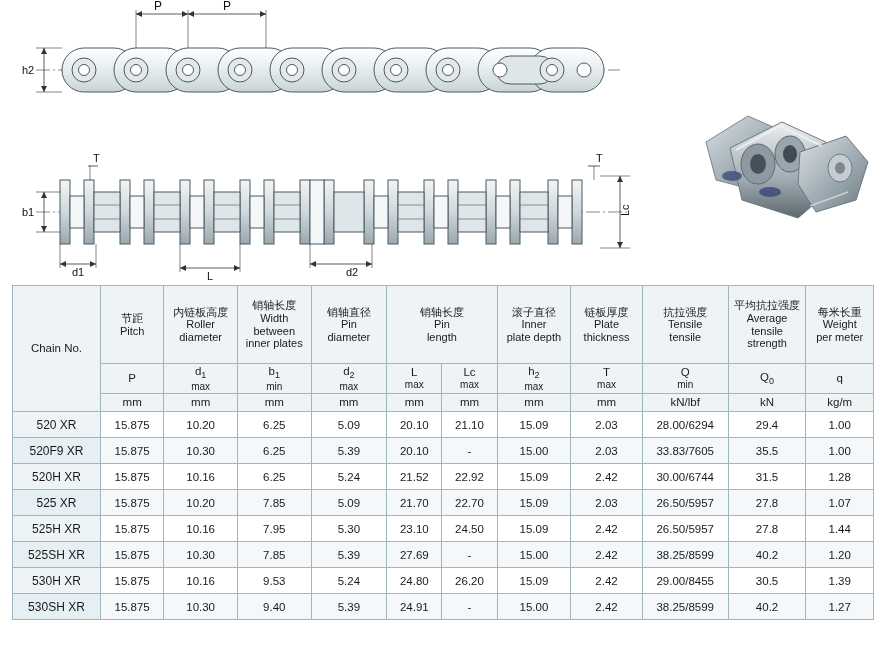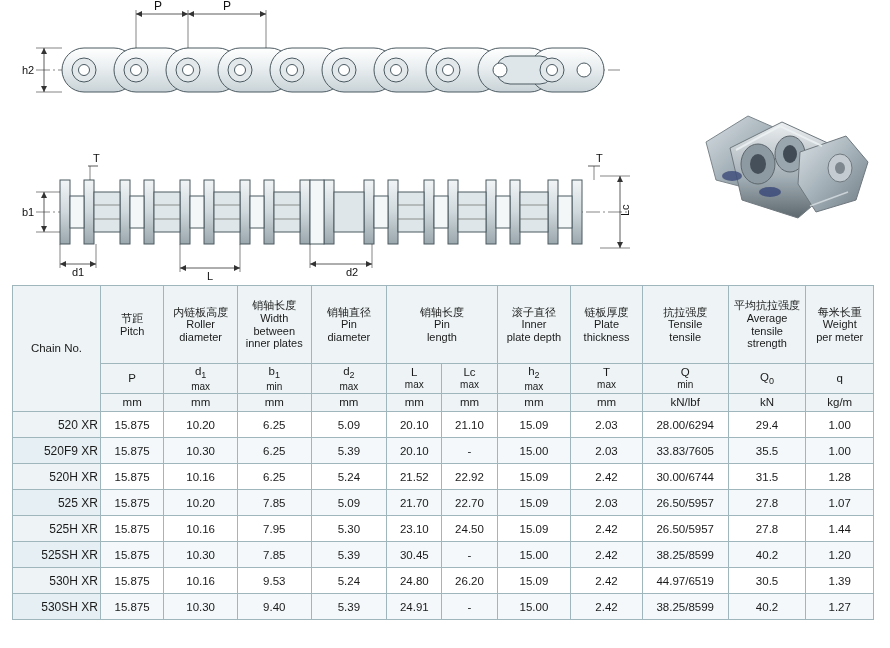--- a/index.html
+++ b/index.html
@@ -40,21 +40,21 @@
   thead td.cn{
     font-size:11px;
   }
   .hdr-main{height:78px;}
   .hdr-sym{height:26px;font-size:12px;}
   .hdr-unit{height:18px;font-size:11px;}
   .sub{font-size:9px;vertical-align:sub;}
   tbody td{height:23px;background:#ffffff;}
   tbody tr:nth-child(even) td{background:#f4f8fa;}
   tbody td.first{
-    text-align:right;
+    text-align:center;
     background:#eef4f6;
     font-size:12px;
   }
   tbody tr:nth-child(even) td.first{background:#e6eff3;}
   col.c0{width:86px;}
   col.c1{width:62px;}
   col.c2{width:72px;}
   col.c3{width:72px;}
   col.c4{width:74px;}
   col.c5{width:54px;}
@@ -496,39 +496,39 @@
       <td>26.50/5957</td>
       <td>27.8</td>
       <td>1.44</td>
     </tr>
     <tr>
       <td class="first">525SH XR</td>
       <td>15.875</td>
       <td>10.30</td>
       <td>7.85</td>
       <td>5.39</td>
-      <td>30.45</td>
+      <td>27.69</td>
       <td>-</td>
       <td>15.00</td>
       <td>2.42</td>
       <td>38.25/8599</td>
       <td>40.2</td>
       <td>1.20</td>
     </tr>
     <tr>
       <td class="first">530H XR</td>
       <td>15.875</td>
       <td>10.16</td>
       <td>9.53</td>
       <td>5.24</td>
       <td>24.80</td>
       <td>26.20</td>
       <td>15.09</td>
       <td>2.42</td>
-      <td>44.97/6519</td>
+      <td>29.00/8455</td>
       <td>30.5</td>
       <td>1.39</td>
     </tr>
     <tr>
       <td class="first">530SH XR</td>
       <td>15.875</td>
       <td>10.30</td>
       <td>9.40</td>
       <td>5.39</td>
       <td>24.91</td>

